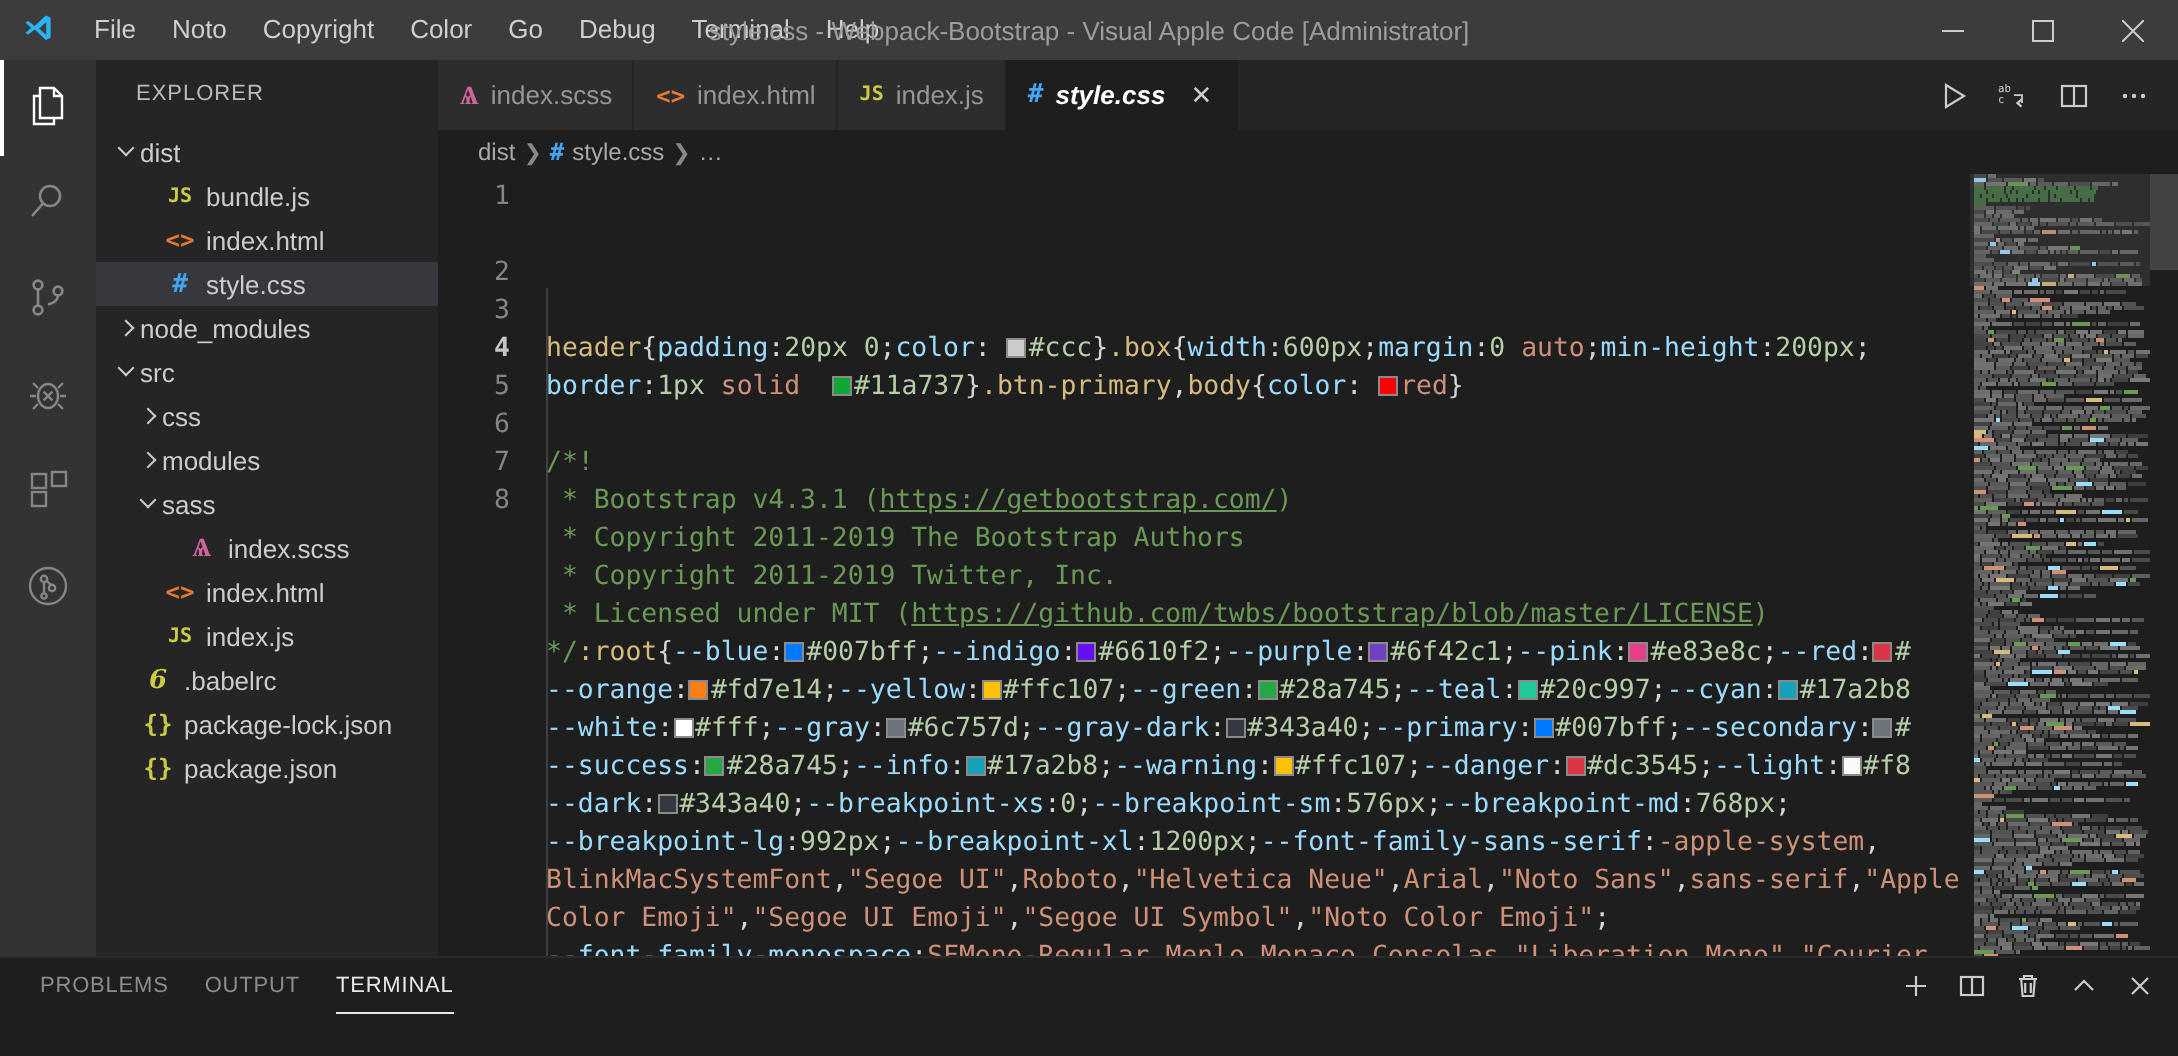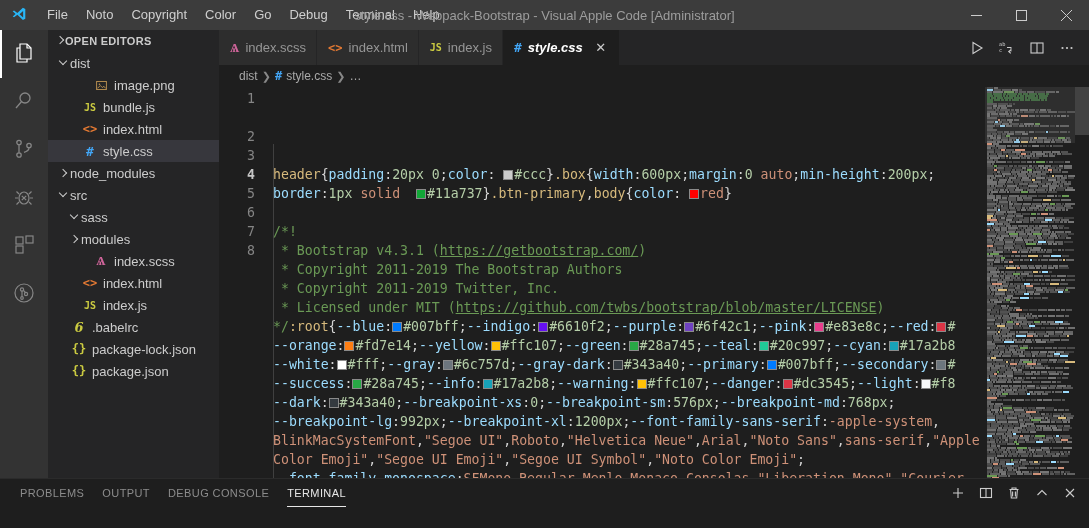--- a/index.html
+++ b/index.html
@@ -272,46 +272,32 @@
               <circle cx="14" cy="13" r="1.6"></circle>
               <circle cx="10" cy="17" r="1.3"></circle>
             <path d="M10 10.1v5.6M11.5 9.6c1 .7 1.7 1.6 2 2.5"></path>
           </svg>
         </span>
       </div>
       <div class="act-spacer"></div>
     </div>
 
     <div class="sidebar">
+      <div class="sidebar-title">EXPLORER</div>
       <div class="tree">
 
-        <div class="section-header">
-          <span class="twisty"><i class="chev right"></i></span>
-          <span>OPEN EDITORS</span>
-        </div>
 
 
         <div id="tree-rows">
             <div class="row" style="padding-left: 8px;">
               <span class="twisty">
                 <i class="chev down"></i>
               </span>
               <span class="flabel">dist</span>
             </div>
-            <div class="row" style="padding-left: 30px;">
-              <span class="twisty blank"></span>
-              <span class="ficon">
-                <svg width="13" height="13" viewBox="0 0 16 16" style="stroke:#c09553;fill:none;stroke-width:1.1">
-                  <rect x="2" y="3" width="12" height="10"></rect>
-                  <circle cx="5.5" cy="6.5" r="1" style="fill:#c09553;stroke:none"></circle>
-                  <path d="M3 11.5 6.5 8l2.5 2.5L11 9l2 2.5"></path>
-                </svg>
-              </span>
-              <span class="flabel">image.png</span>
-            </div>
             <div class="row" style="padding-left: 19px;">
               <span class="twisty blank"></span>
               <span class="ficon">
                 <span style="color:#cbcb41;font-size:10px;font-weight:bold;font-family:'DejaVu Sans Mono',monospace">JS</span>
               </span>
               <span class="flabel">bundle.js</span>
             </div>
             <div class="row" style="padding-left: 19px;">
               <span class="twisty blank"></span>
               <span class="ficon">
@@ -333,29 +319,35 @@
               <span class="flabel">node_modules</span>
             </div>
             <div class="row" style="padding-left: 8px;">
               <span class="twisty">
                 <i class="chev down"></i>
               </span>
               <span class="flabel">src</span>
             </div>
             <div class="row" style="padding-left: 19px;">
               <span class="twisty">
-                <i class="chev down"></i>
+                <i class="chev right"></i>
               </span>
-              <span class="flabel">sass</span>
+              <span class="flabel">css</span>
             </div>
             <div class="row" style="padding-left: 19px;">
               <span class="twisty">
                 <i class="chev right"></i>
               </span>
               <span class="flabel">modules</span>
+            </div>
+            <div class="row" style="padding-left: 19px;">
+              <span class="twisty">
+                <i class="chev down"></i>
+              </span>
+              <span class="flabel">sass</span>
             </div>
             <div class="row" style="padding-left: 30px;">
               <span class="twisty blank"></span>
               <span class="ficon">
                 <span style="color:#cf649a;font-size:13px;font-family:'DejaVu Serif',serif">Ѧ</span>
               </span>
               <span class="flabel">index.scss</span>
             </div>
             <div class="row" style="padding-left: 19px;">
               <span class="twisty blank"></span>
@@ -2586,21 +2578,20 @@
           <div class="thumb"></div>
         </div>
       </div>
     </div>
   </div>
 
   <div class="panel">
     <div class="panel-header">
       <div class="panel-tab">PROBLEMS</div>
       <div class="panel-tab">OUTPUT</div>
-      <div class="panel-tab">DEBUG CONSOLE</div>
       <div class="panel-tab active">TERMINAL</div>
       <div class="panel-actions">
         <div class="pa-btn">
           <svg width="16" height="16" viewBox="0 0 16 16" stroke-width="1.1">
               <path d="M8 3v10M3 8h10"></path>
             </svg>
         </div>
         <div class="pa-btn">
           <svg width="16" height="16" viewBox="0 0 16 16" stroke-width="1.1">
               <rect x="2.5" y="3.5" width="11" height="9"></rect>

